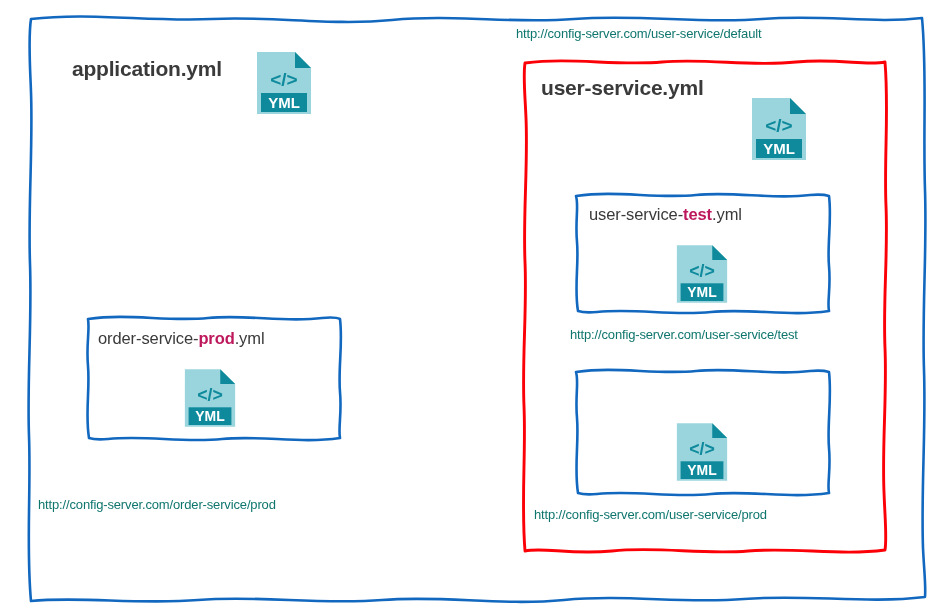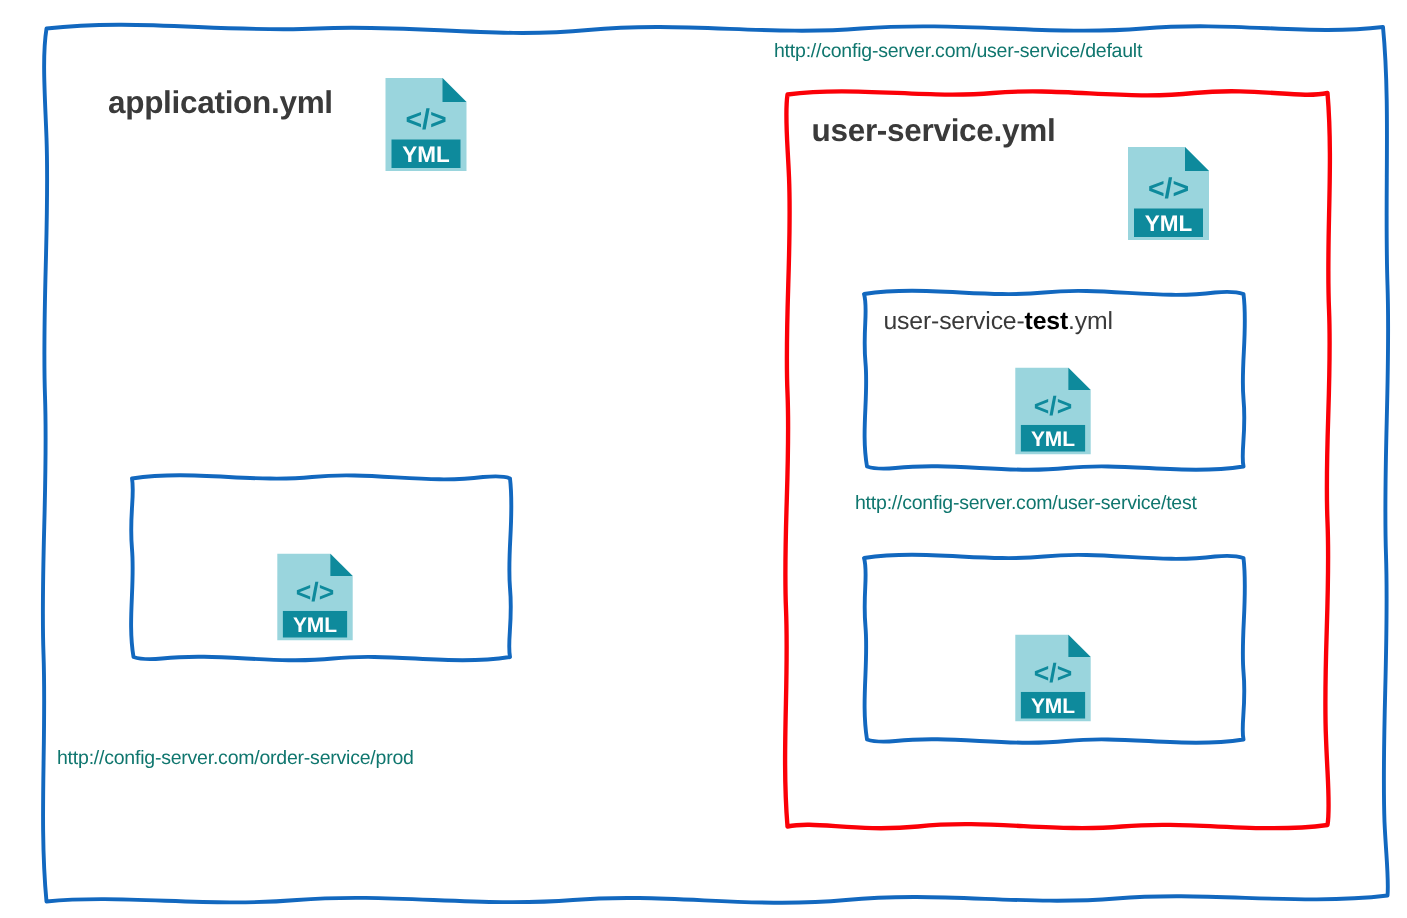--- a/index.html
+++ b/index.html
@@ -37,21 +37,21 @@
     color: #3a3a3a;
     letter-spacing: -0.2px;
   }
   .file-label {
     font-size: 16.5px;
     color: #3a3a3a;
     letter-spacing: -0.1px;
   }
   .file-label b {
     font-weight: bold;
-    color: #000000;
+    color: #be185d;
   }
   .url-label {
     font-size: 13px;
     color: #0f766e;
     letter-spacing: -0.15px;
   }
 
   
   .yml-icon {
     position: absolute;
@@ -185,17 +185,21 @@
 
   <div class="label title-bold" style="left:541px; top:76px;">user-service.yml</div>
 
   <div class="label file-label" style="left:589px; top:205px;">
     <span>user-service-</span><b>test</b><span>.yml</span>
   </div>
 
   <div class="label url-label" style="left:534px; top:328px;margin-left:36px;">http://config-server.com/user-service/test</div>
 
 
-
+  <div class="label url-label" style="left:534px; top:508px;">http://config-server.com/user-service/prod</div>
+
+  <div class="label file-label" style="left:98px; top:329px;">
+    <span>order-service-</span><b>prod</b><span>.yml</span>
+  </div>
 
   <div class="label url-label" style="left:38px; top:463px;margin-top:35px;">http://config-server.com/order-service/prod</div>
 
 </div>
 
 </body></html>

